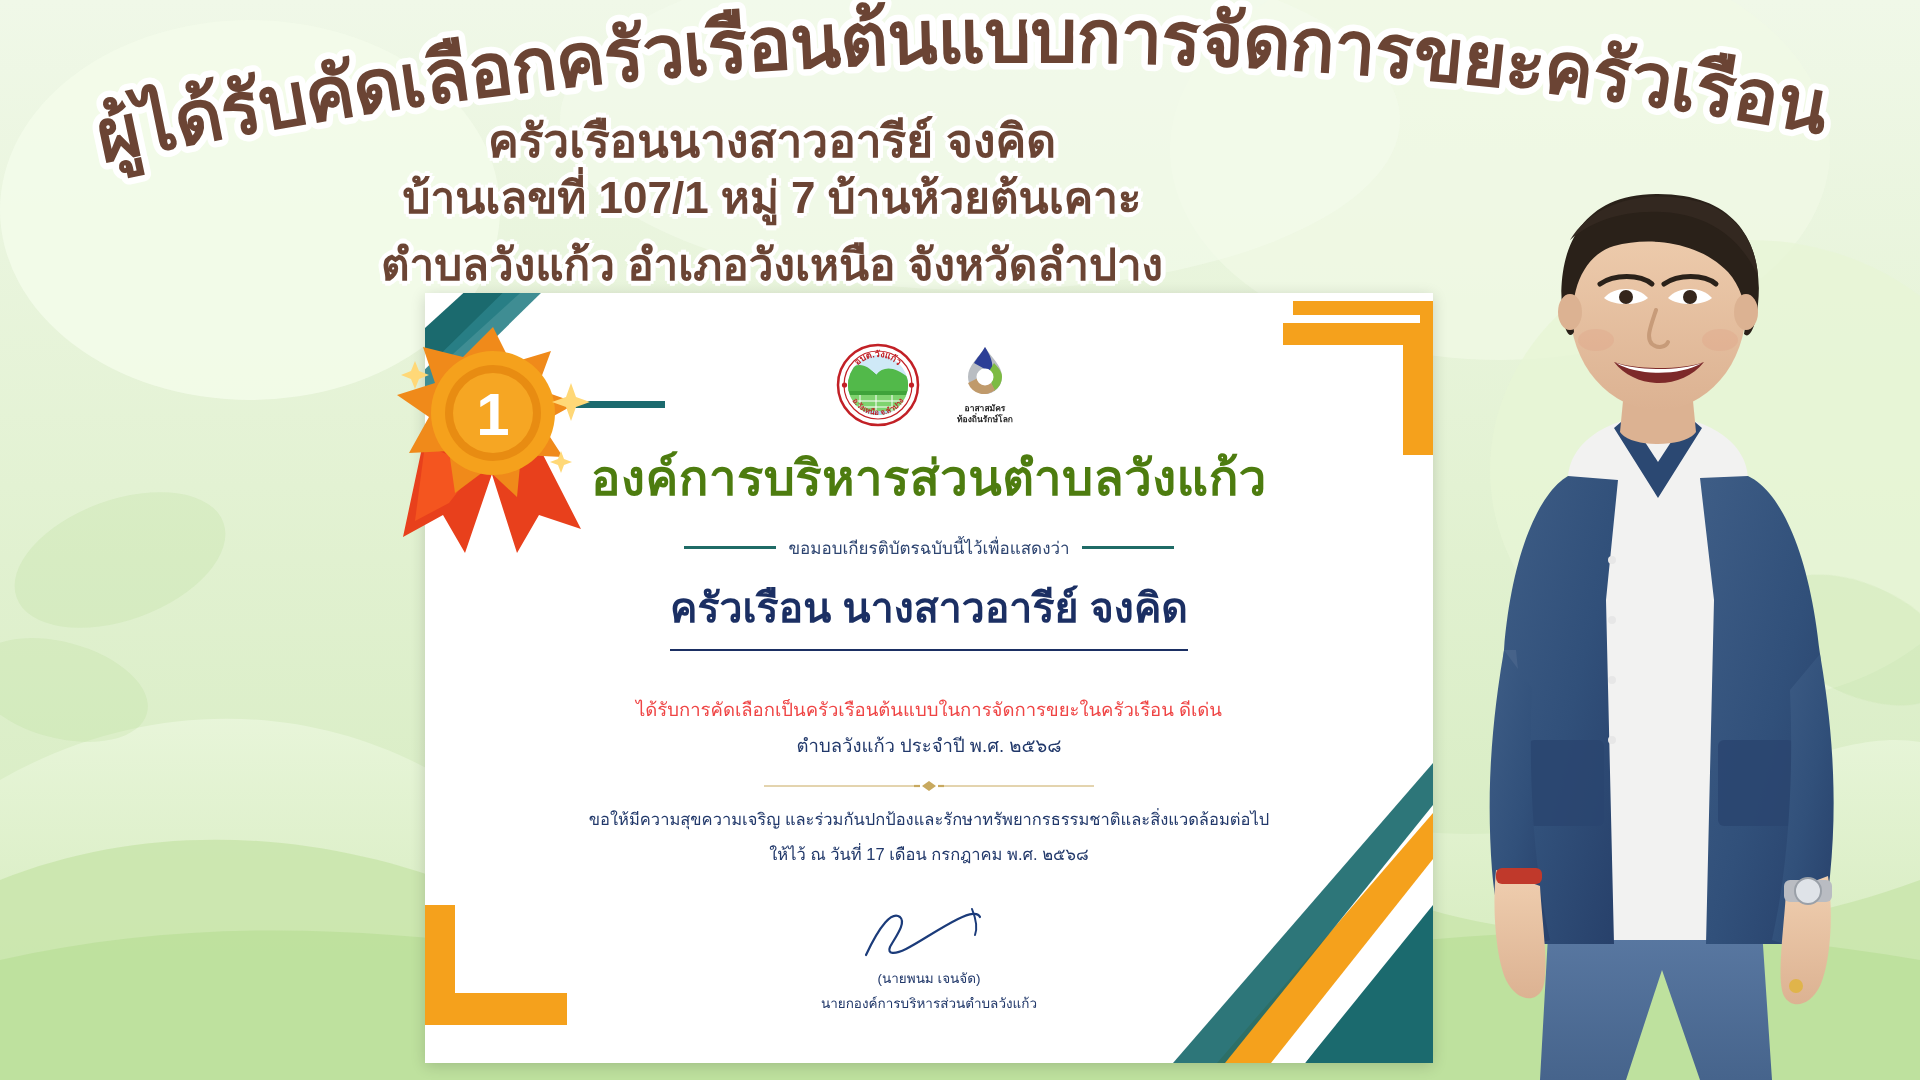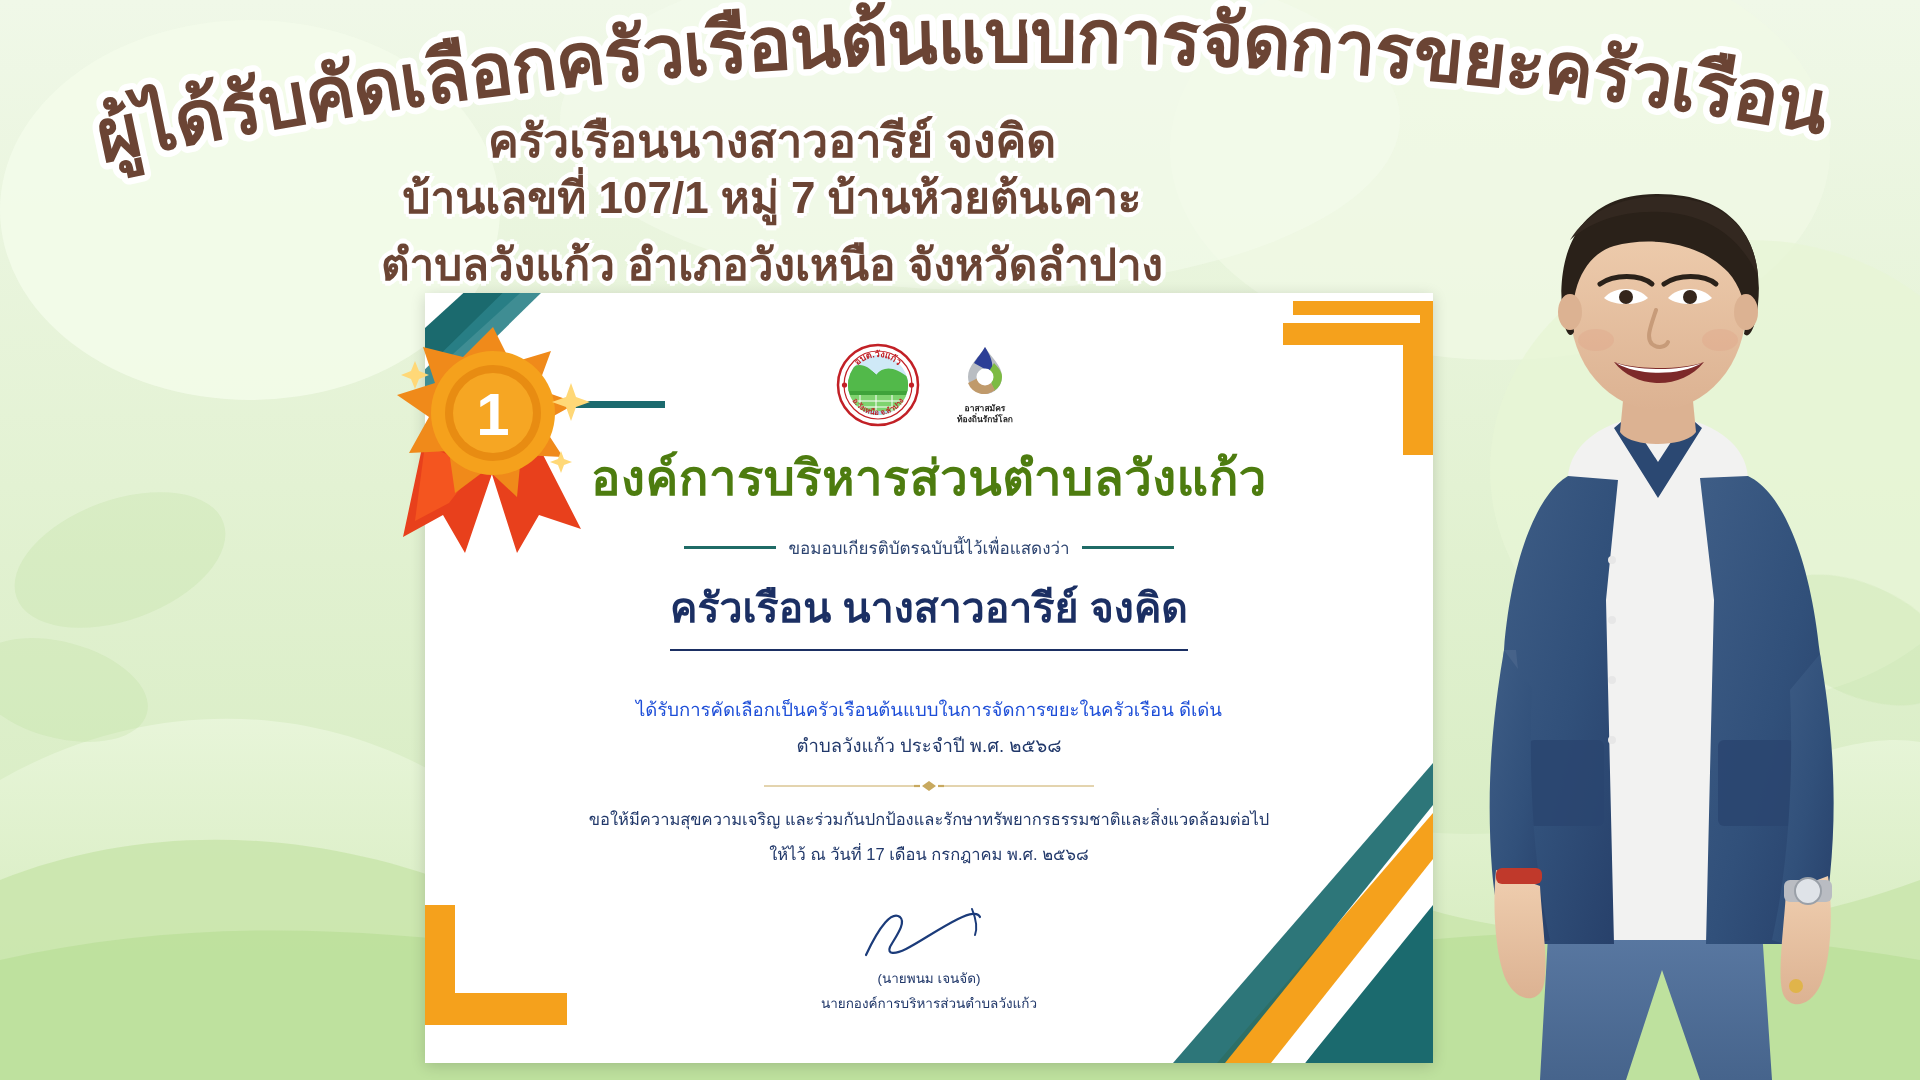--- a/index.html
+++ b/index.html
@@ -83,21 +83,21 @@
   #award-line { display:flex; align-items:center; gap:12px; margin-top:17px; }
   .award-rule { width:92px; height:3px; background:#1f6b66; }
   #award-text { font-size:17px; color:#2d4470; }
 
   #recipient {
     margin-top:14px;
     font-size:41px; font-weight:bold; color:#1b2f63;
     border-bottom:2px solid #1b2f63; padding-bottom:9px;
   }
 
-  #body-1 { margin-top:44px; font-size:18.5px; color:#1d4ed8; }
+  #body-1 { margin-top:44px; font-size:18.5px; color:#ef4444; }
   #body-2 { margin-top:7px; font-size:18.5px; color:#21386a; }
 
   #divider { margin-top:18px; width:330px; height:12px; position:relative; }
 
   #wish-1 { margin-top:16px; font-size:16.5px; color:#21386a; }
   #wish-2 { margin-top:9px;  font-size:16.5px; color:#21386a; }
 
   #sign-block { margin-top:38px; text-align:center; }
   #signature-mark { width:150px; height:56px; margin:0 auto; }
   #signer-name { font-size:13.5px; color:#21386a; margin-top:2px; }

